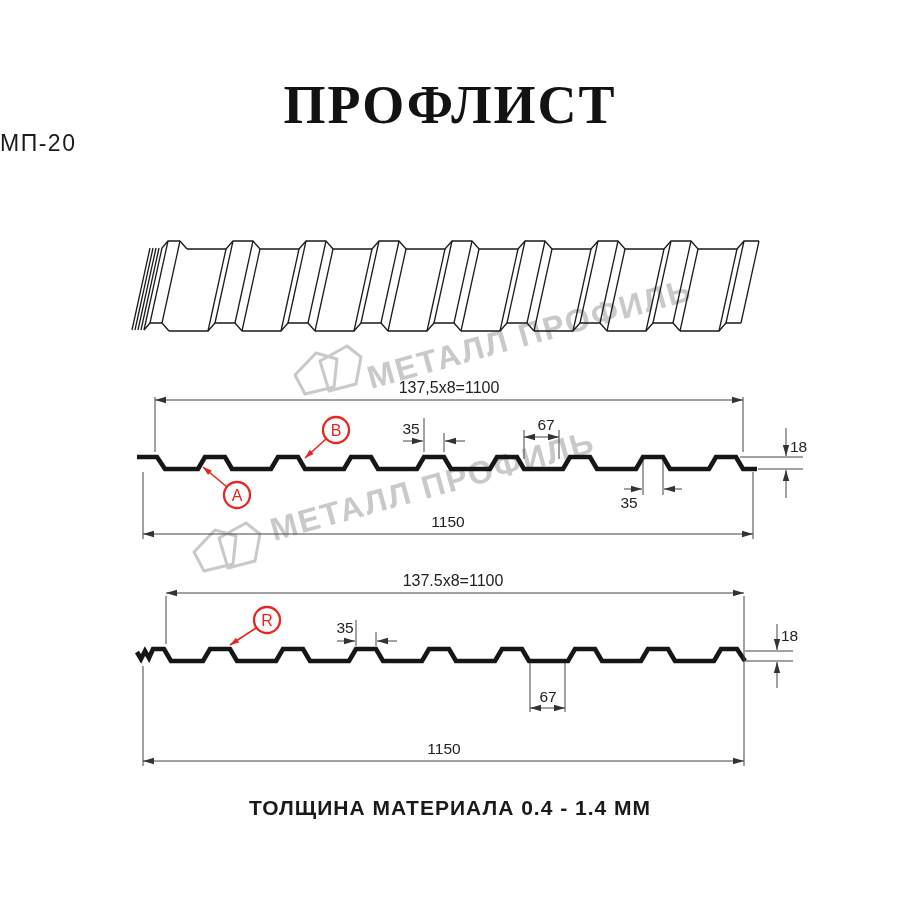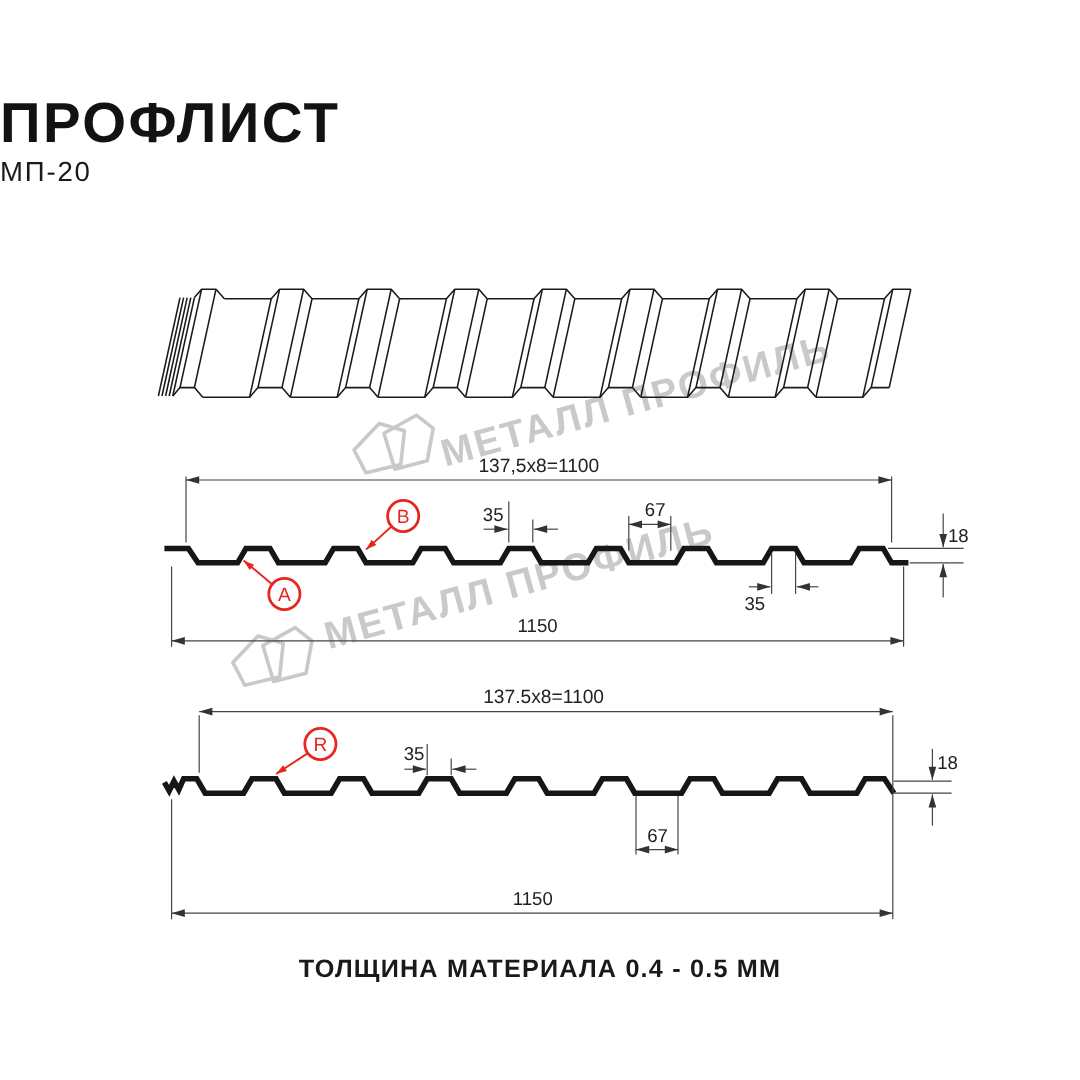--- a/index.html
+++ b/index.html
@@ -1,19 +1,19 @@
 <!DOCTYPE html>
 <html><head>
 <meta charset="utf-8">
 <style>
   html,body{margin:0;padding:0;background:#fff;}
   #stage{position:relative;width:900px;height:900px;background:#ffffff;overflow:hidden;
          font-family:"Liberation Sans",sans-serif;color:#111;}
-  .title{position:absolute;left:0;right:0;top:74px;
-         font-size:47px;font-weight:700;letter-spacing:2px;color:#121212;}
+  .title{position:absolute;left:0;right:0;top:74px;text-align:center;
+         font-size:54px;font-weight:700;letter-spacing:2px;color:#121212;font-family:Liberation Serif, serif;}
   .subtitle{position:absolute;left:0;right:0;top:130px;
          font-size:23px;font-weight:400;letter-spacing:1.5px;color:#1a1a1a;}
   .footer{position:absolute;left:0;right:0;top:796px;text-align:center;
          font-size:21px;font-weight:600;letter-spacing:1px;color:#1a1a1a;}
   svg{position:absolute;left:0;top:0;}
   .tl{stroke:#1a1a1a;stroke-width:1.3;fill:none;stroke-linejoin:round;}
   .prof{stroke:#161616;stroke-width:4.6;fill:none;stroke-linejoin:miter;}
   .dim{stroke:#454545;stroke-width:1;fill:none;}
   .dimtxt{font-family:"Liberation Sans",sans-serif;font-size:15.5px;fill:#222;}
   .ftxt{font-family:"Liberation Sans",sans-serif;font-size:16px;fill:#222;}
@@ -22,21 +22,21 @@
   .wmlogo{stroke:#c9c9c9;stroke-width:3;fill:none;stroke-linejoin:round;}
   .red{stroke:#e8251f;fill:none;}
   .redtxt{font-family:"Liberation Sans",sans-serif;font-size:16px;fill:#e8251f;font-weight:400;}
 </style>
 </head>
 <body>
 
 <div id="stage">
   <div class="title">ПРОФЛИСТ</div>
   <div class="subtitle">МП-20</div>
-  <div class="footer">ТОЛЩИНА МАТЕРИАЛА 0.4 - 0.5 ММ</div>
+  <div class="footer">ТОЛЩИНА МАТЕРИАЛА 0.4 - 1.4 ММ</div>
 
   <svg width="900" height="900" viewBox="0 0 900 900">
     <defs>
       <marker id="arw" viewBox="0 0 12 8" refX="11.5" refY="4" markerWidth="12" markerHeight="8" orient="auto-start-reverse" markerUnits="userSpaceOnUse">
         <path d="M0.5,0.8 L11.5,4 L0.5,7.2 Z" fill="#333"></path>
       </marker>
       <marker id="arwR" viewBox="0 0 10 7" refX="9.5" refY="3.5" markerWidth="10" markerHeight="7" orient="auto-start-reverse" markerUnits="userSpaceOnUse">
         <path d="M0.5,0.6 L9.5,3.5 L0.5,6.4 Z" fill="#e8251f"></path>
       </marker>
       <g id="m3d">

